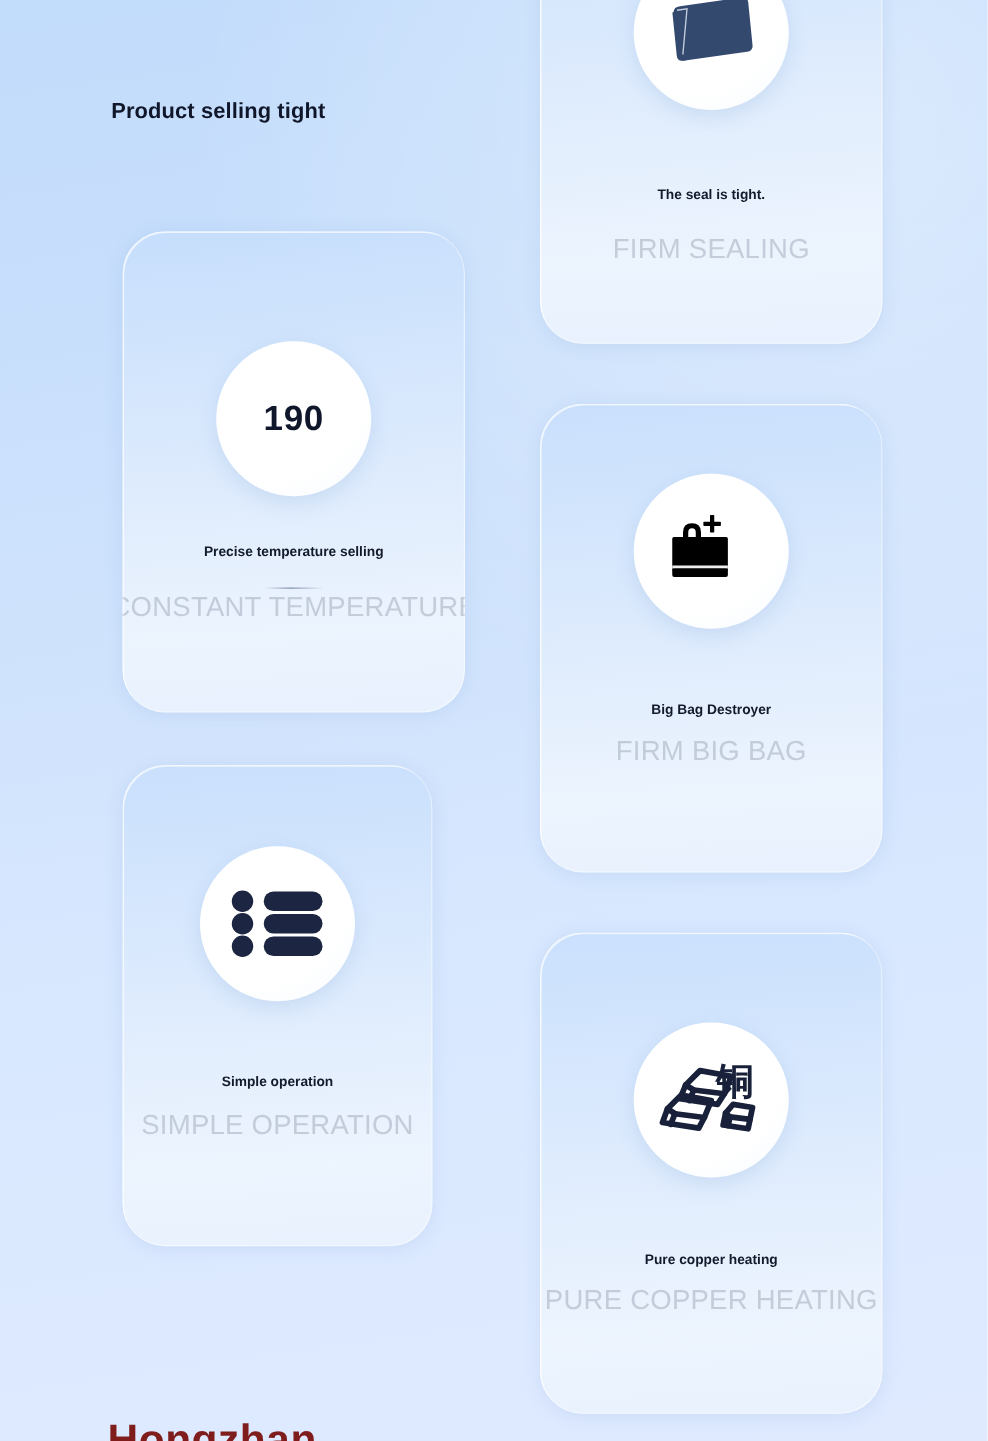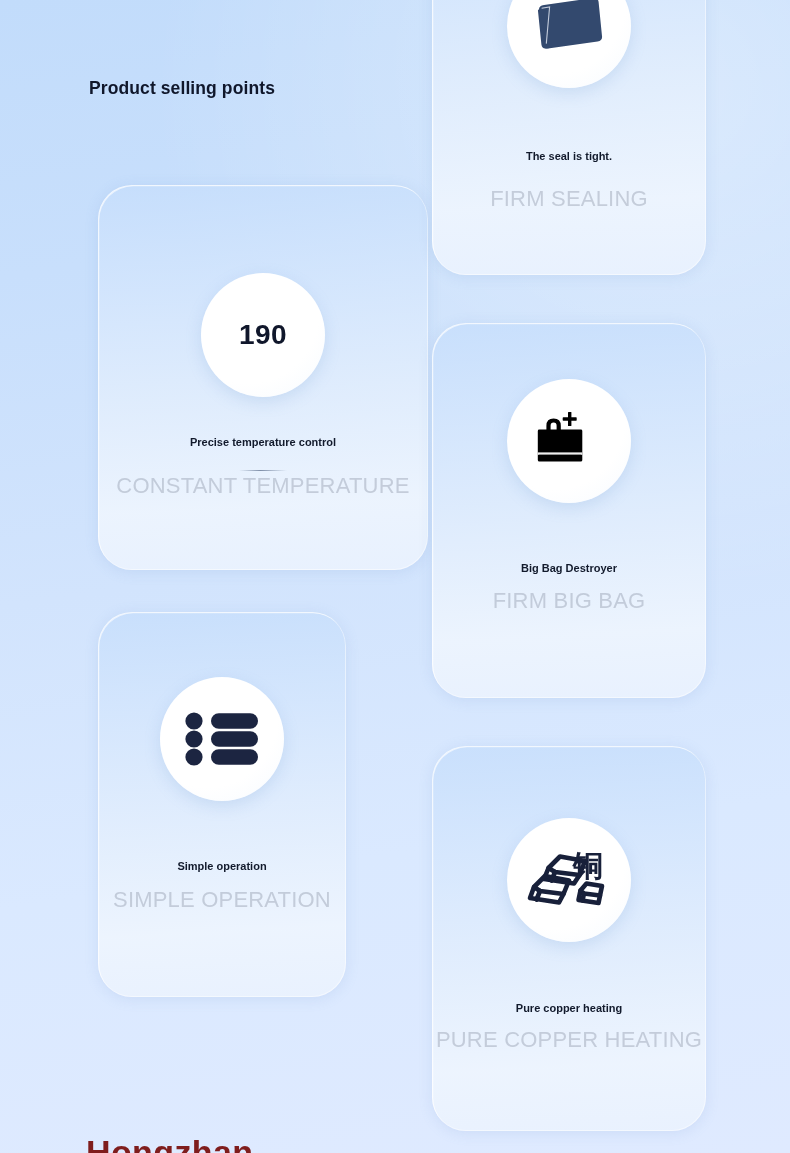--- a/index.html
+++ b/index.html
@@ -45,21 +45,21 @@
       inset -1px -1px 0 rgba(255,255,255,0.22);
     overflow:hidden;
   }
   .card::after{
     content:""; position:absolute; inset:0; border-radius:34px;
     border:1px solid rgba(255,255,255,0.38);
     pointer-events:none;
   }
 
   
-  .card-temp      { left:98px;  top:185px;  width:330px; height:385px; }
+  .card-temp      { left:98px;  top:185px;  width:274px; height:385px; }
   .card-simple    { left:98px;  top:612px;  width:248px; height:385px; }
   
   .card-seal      { left:432px; top:-148px; width:274px; height:423px; }
   .card-bigbag    { left:432px; top:323px;  width:274px; height:375px; }
   .card-copper    { left:432px; top:746px;  width:274px; height:385px; }
 
   
   .bubble {
     position:absolute; left:50%; transform:translateX(-50%);
     width:124px; height:124px; border-radius:50%;
@@ -106,27 +106,27 @@
   .card-simple .card-watermark { top:275px; }
   .card-seal   .card-watermark { top:334px; }
   .card-bigbag .card-watermark { top:265px; }
   .card-copper .card-watermark { top:281px; }
 
   svg { display:block; }
 </style>
 </head>
 <body>
 
-<div class="page-title">Product selling points</div>
+<div class="page-title">Product selling tight</div>
 
 <div class="card card-temp">
   <div class="bubble">
     <span class="bubble-number">190</span>
   </div>
-  <div class="card-caption">Precise temperature control</div>
+  <div class="card-caption">Precise temperature selling</div>
   <div class="card-divider"></div>
   <div class="card-watermark">CONSTANT TEMPERATURE</div>
 </div>
 
 <div class="card card-simple">
   <div class="bubble">
     <span>
       <svg width="74" height="54" viewBox="0 0 74 54">
         <circle cx="9" cy="9" r="8.6" fill="#1c2541"></circle>
         <circle cx="9" cy="27" r="8.6" fill="#1c2541"></circle>

